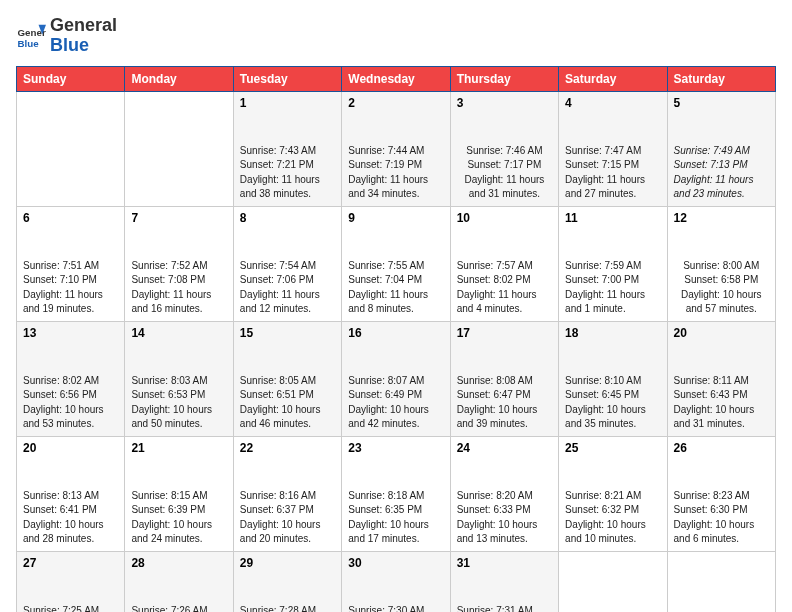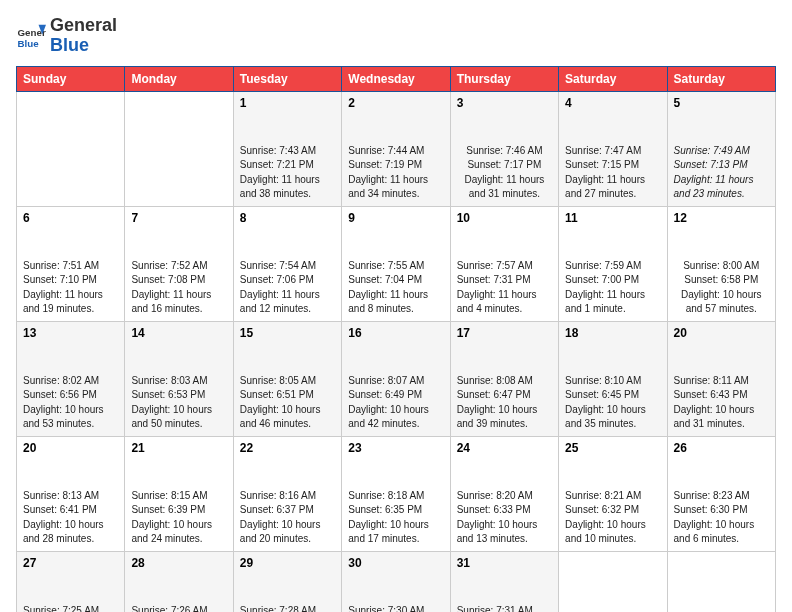--- a/index.html
+++ b/index.html
@@ -184,21 +184,21 @@
         <td>
           <span class="day-num">9</span>
           <div class="day-info" style="white-space: pre-line;">Sunrise: 7:55 AM
 Sunset: 7:04 PM
 Daylight: 11 hours
 and 8 minutes.</div>
         </td>
         <td>
           <span class="day-num">10</span>
           <div class="day-info" style="white-space: pre-line;">Sunrise: 7:57 AM
-Sunset: 7:31 PM
+Sunset: 8:02 PM
 Daylight: 11 hours
 and 4 minutes.</div>
         </td>
         <td>
           <span class="day-num">11</span>
           <div class="day-info" style="white-space: pre-line;">Sunrise: 7:59 AM
 Sunset: 7:00 PM
 Daylight: 11 hours
 and 1 minute.</div>
         </td>

